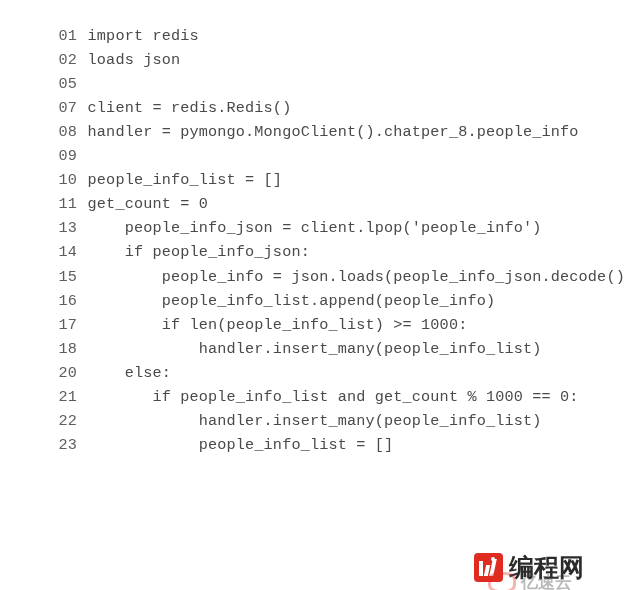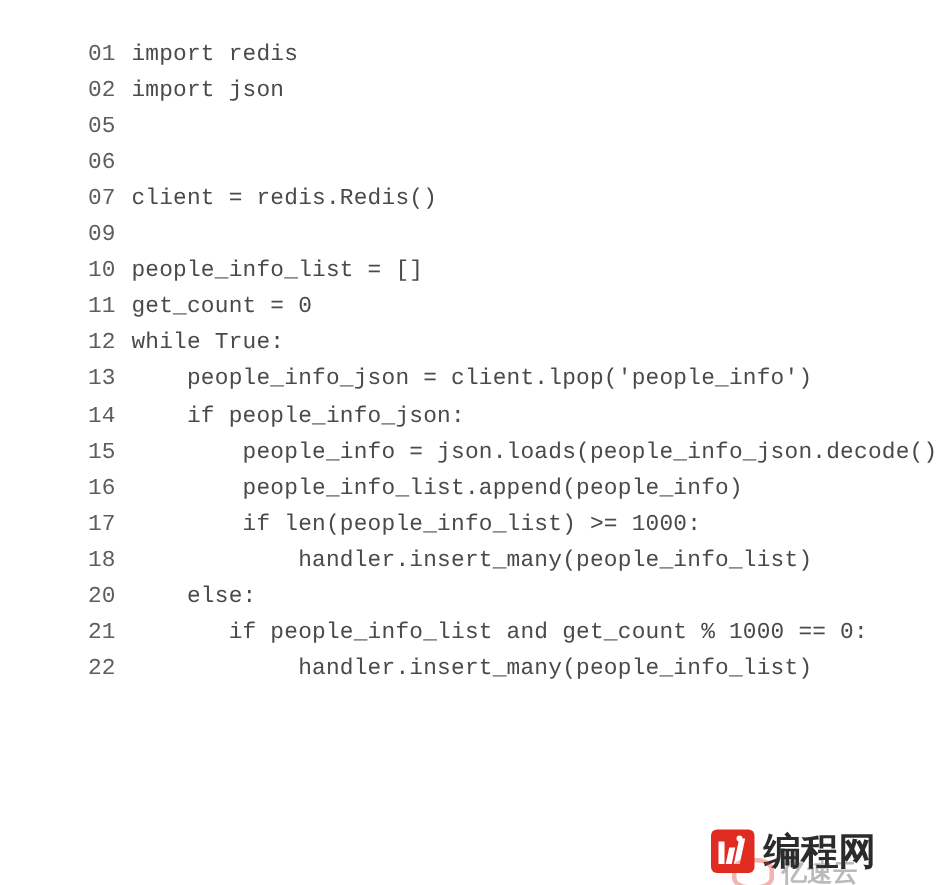--- a/index.html
+++ b/index.html
@@ -130,44 +130,41 @@
 <body>
 
 <div id="page">
 
   <div class="code-listing">
 
     <div class="code-line">
       <span class="line-number">01</span><span class="line-code">import redis</span>
     </div>
     <div class="code-line">
-      <span class="line-number">02</span><span class="line-code">import json</span>
+      <span class="line-number">02</span><span class="line-code">loads json</span>
     </div>
     <div class="code-line">
       <span class="line-number">05</span><span class="line-code"></span>
     </div>
     <div class="code-line">
-      <span class="line-number">06</span><span class="line-code"></span>
-    </div>
-    <div class="code-line">
       <span class="line-number">07</span><span class="line-code">client = redis.Redis()</span>
     </div>
     <div class="code-line">
+      <span class="line-number">08</span><span class="line-code">handler = pymongo.MongoClient().chatper_8.people_info</span>
+    </div>
+    <div class="code-line">
       <span class="line-number">09</span><span class="line-code"></span>
     </div>
     <div class="code-line">
       <span class="line-number">10</span><span class="line-code">people_info_list = []</span>
     </div>
     <div class="code-line">
       <span class="line-number">11</span><span class="line-code">get_count = 0</span>
     </div>
     <div class="code-line">
-      <span class="line-number">12</span><span class="line-code">while True:</span>
-    </div>
-    <div class="code-line">
       <span class="line-number">13</span><span class="line-code">    people_info_json = client.lpop('people_info')</span>
     </div>
     <div class="code-line">
       <span class="line-number">14</span><span class="line-code">    if people_info_json:</span>
     </div>
     <div class="code-line">
       <span class="line-number">15</span><span class="line-code">        people_info = json.loads(people_info_json.decode())</span>
     </div>
     <div class="code-line">
       <span class="line-number">16</span><span class="line-code">        people_info_list.append(people_info)</span>
@@ -179,20 +176,23 @@
       <span class="line-number">18</span><span class="line-code">            handler.insert_many(people_info_list)</span>
     </div>
     <div class="code-line">
       <span class="line-number">20</span><span class="line-code">    else:</span>
     </div>
     <div class="code-line">
       <span class="line-number">21</span><span class="line-code">       if people_info_list and get_count % 1000 == 0:</span>
     </div>
     <div class="code-line">
       <span class="line-number">22</span><span class="line-code">            handler.insert_many(people_info_list)</span>
+    </div>
+    <div class="code-line">
+      <span class="line-number">23</span><span class="line-code">            people_info_list = []</span>
     </div>
     <div class="code-line">
       
     </div>
 
   </div>
 
   <div class="watermark">
     <div class="wm-row">
       <div class="wm-badge">

